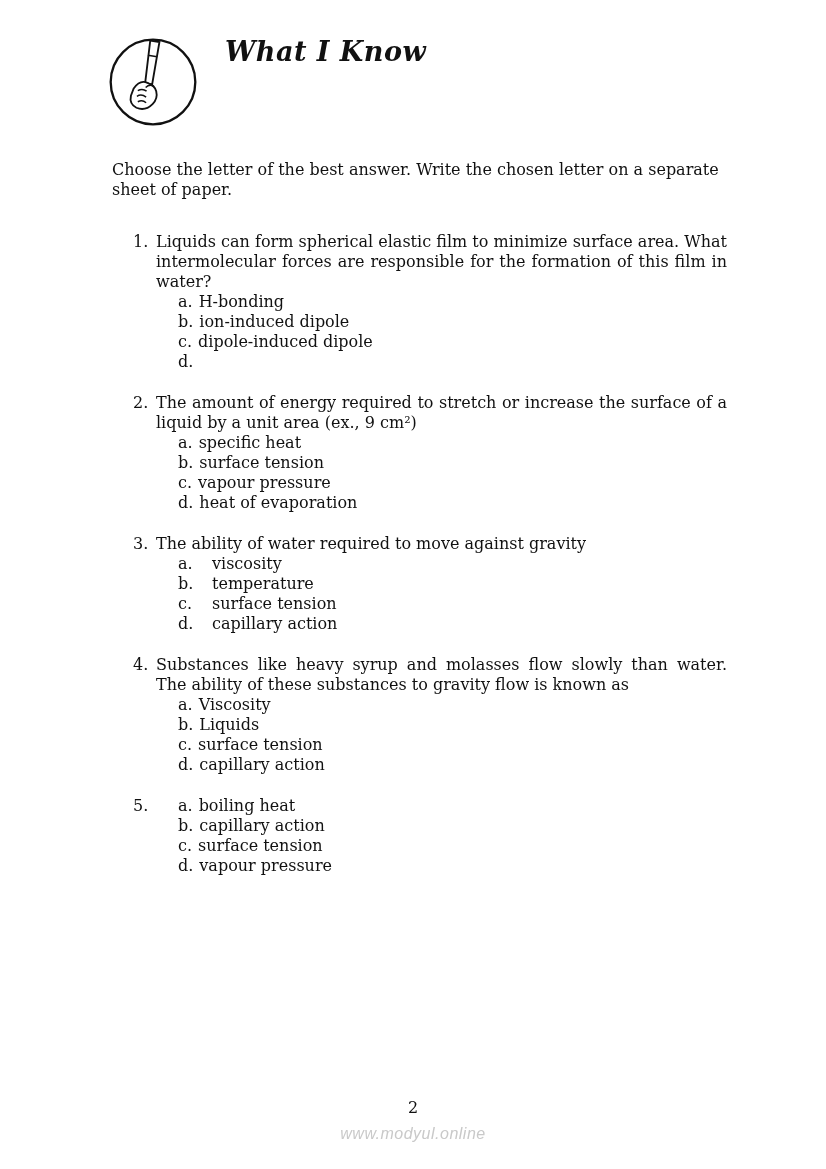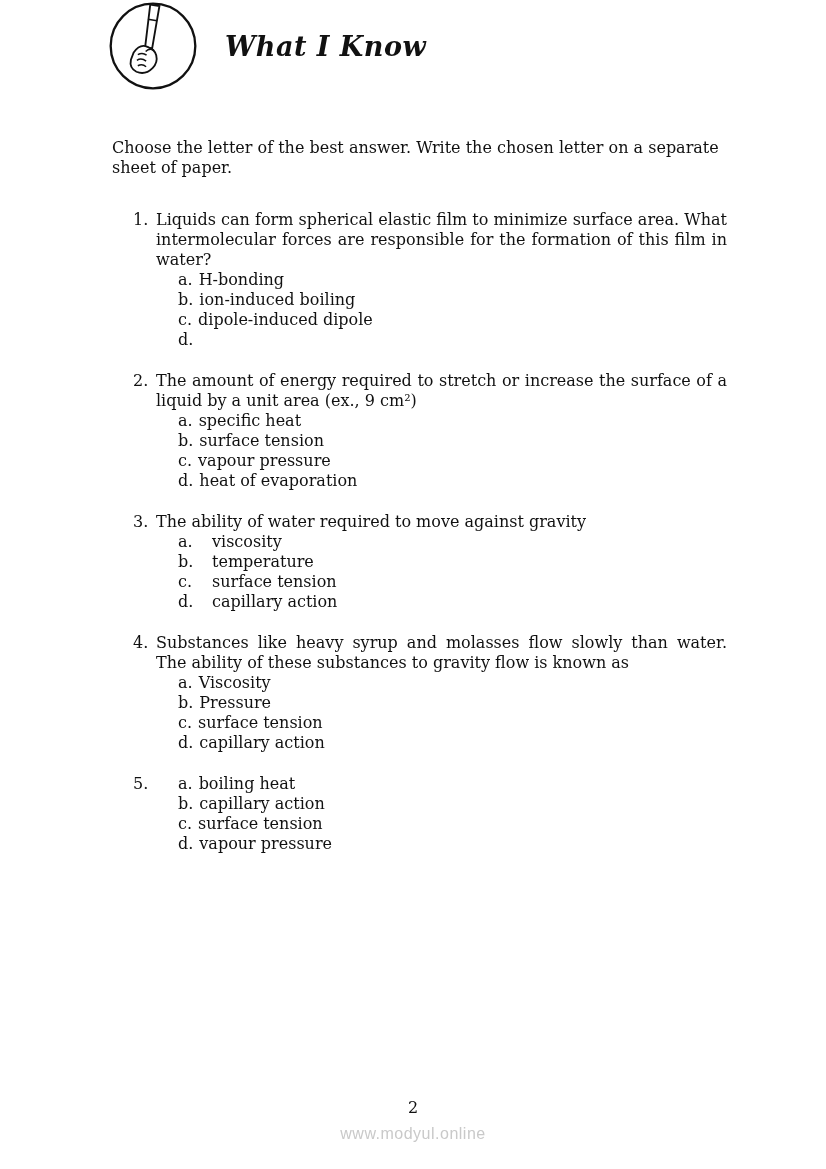--- a/index.html
+++ b/index.html
@@ -9,38 +9,39 @@
     height: 1169px;
     margin: 0 auto;
     background: #ffffff;
     position: relative;
     overflow: hidden;
     font-family: "DejaVu Serif", "Liberation Serif", serif;
     color: #111111;
   }
   .header {
     display: flex;
-    align-items: center;
+    align-items: flex-start;
     padding-left: 107px;
+    margin-top: 36px;
   }
   .icon-wrap {
     width: 92px;
     height: 92px;
     flex-shrink: 0;
   }
   .icon-wrap svg { width: 100%; height: 100%; display: block; }
   .page-title {
     font-size: 27px;
     font-weight: bold;
     font-style: italic;
     margin-left: 26px;
     letter-spacing: 0.5px;
   }
   .intro {
-    margin: 46px 99px 0 112px;
+    margin: 32px 99px 0 112px;
     font-size: 16px;
     line-height: 20px;
   }
   .questions {
     margin: 32px 99px 0 133px;
   }
   .question {
     display: flex;
     margin-bottom: 21px;
     font-size: 16px;
@@ -72,20 +73,21 @@
   .footer-watermark {
     position: absolute;
     bottom: 26px;
     left: 0;
     width: 100%;
     text-align: center;
     font-size: 16px;
     color: #c9c9c9;
     font-family: "Liberation Sans", sans-serif;
     letter-spacing: 0.5px;
+    font-style: italic;
   }
 </style>
 </head>
 <body>
 
 <div class="page">
 
   <div class="header">
     <div class="icon-wrap">
       <svg viewBox="0 0 100 100" xmlns="http://www.w3.org/2000/svg">
@@ -112,21 +114,21 @@
       <span class="qnum">1.</span>
       <div class="qbody">
         <div class="qtext">Liquids can form spherical elastic film to minimize surface area. What intermolecular forces are responsible for the formation of this film in water?</div>
         <div class="options">
           <div class="option">
             <span class="olabel">a.</span>
             <span class="otext">H-bonding</span>
           </div>
           <div class="option">
             <span class="olabel">b.</span>
-            <span class="otext">ion-induced boiling</span>
+            <span class="otext">ion-induced dipole</span>
           </div>
           <div class="option">
             <span class="olabel">c.</span>
             <span class="otext">dipole-induced dipole</span>
           </div>
           <div class="option">
             <span class="olabel">d.</span>
           </div>
         </div>
       </div>
@@ -186,21 +188,21 @@
       <span class="qnum">4.</span>
       <div class="qbody">
         <div class="qtext">Substances like heavy syrup and molasses flow slowly than water. The ability of these substances to gravity flow is known as</div>
         <div class="options">
           <div class="option">
             <span class="olabel">a.</span>
             <span class="otext">Viscosity</span>
           </div>
           <div class="option">
             <span class="olabel">b.</span>
-            <span class="otext">Pressure</span>
+            <span class="otext">Liquids</span>
           </div>
           <div class="option">
             <span class="olabel">c.</span>
             <span class="otext">surface tension</span>
           </div>
           <div class="option">
             <span class="olabel">d.</span>
             <span class="otext">capillary action</span>
           </div>
         </div>

